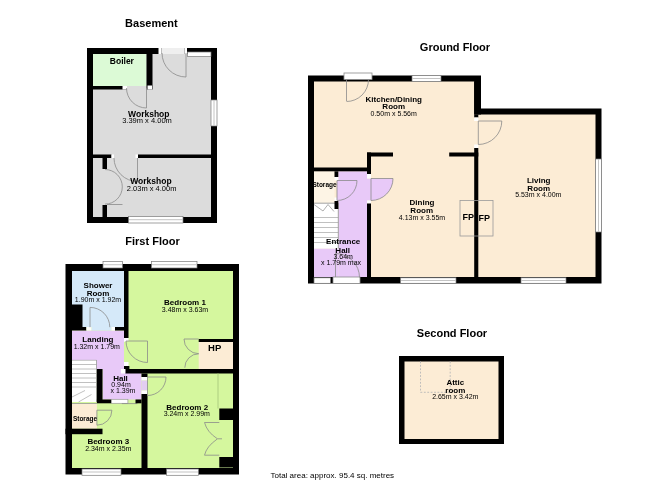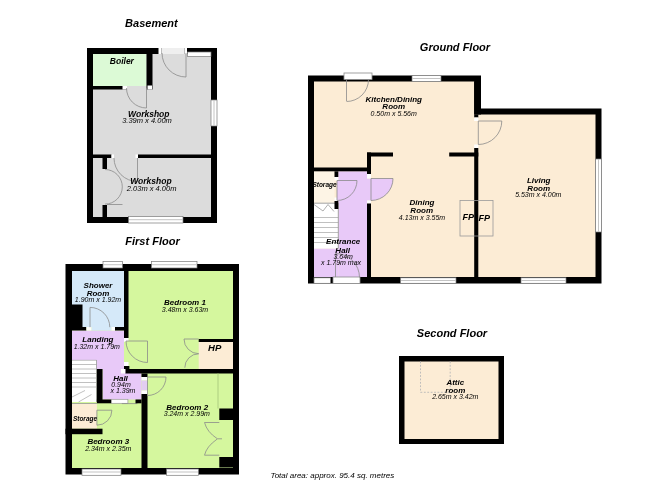--- a/index.html
+++ b/index.html
@@ -1,16 +1,16 @@
 <!DOCTYPE html>
 <html><head>
 <meta charset="utf-8">
 <style>
 html,body{margin:0;padding:0;background:#fff;}
-#c{position:relative;width:668px;height:483px;overflow:hidden;font-style:italic;}
+#c{position:relative;width:668px;height:483px;overflow:hidden;}
 svg{position:absolute;left:0;top:0;}
 text{font-family:"Liberation Sans",sans-serif;fill:#000;}
 .t{font-size:11px;font-weight:bold;}
 .n{font-size:8px;font-weight:bold;}
 .d{font-size:7px;}
 .s{font-size:6.5px;font-weight:bold;}
 </style>
 </head>
 <body>
 <div id="c">

